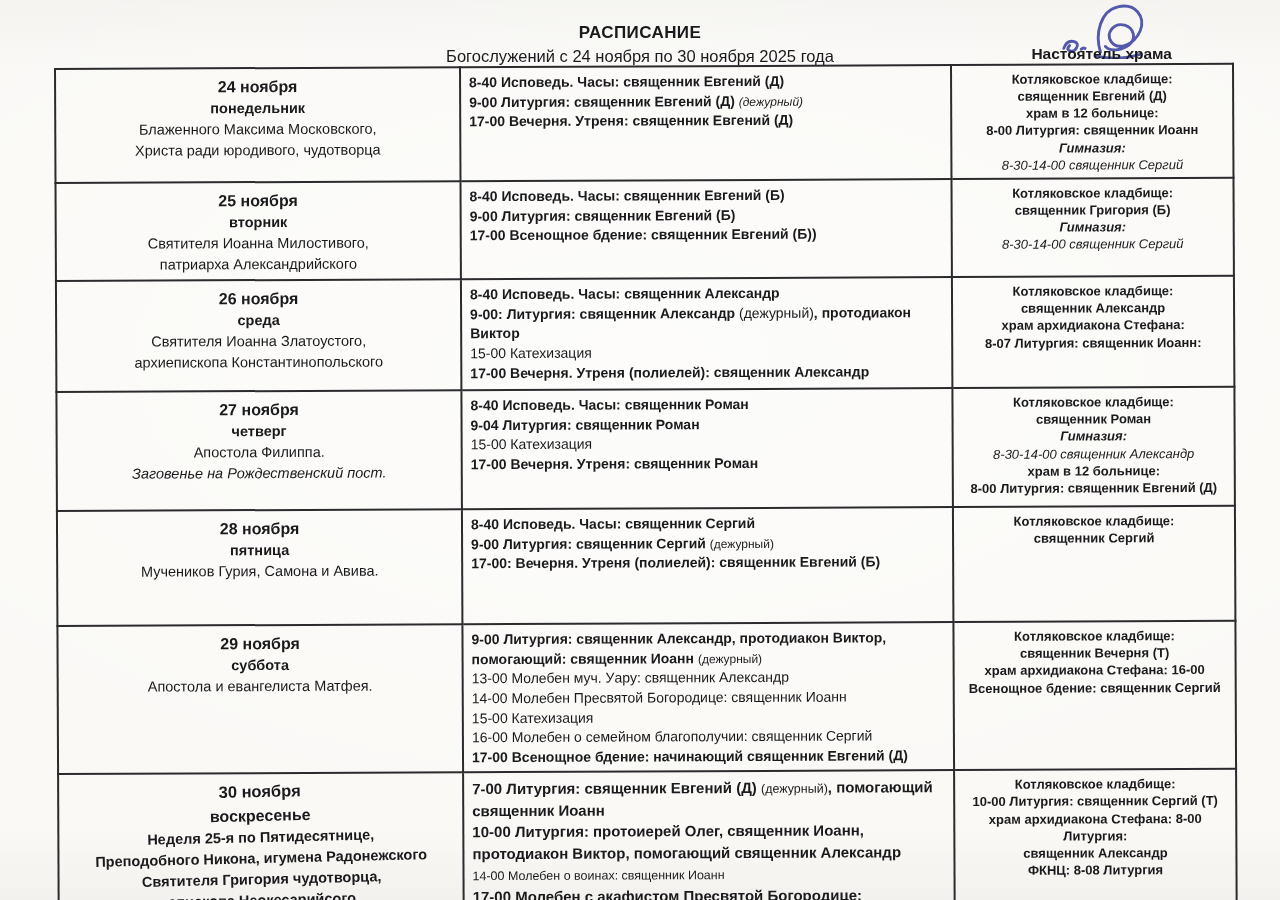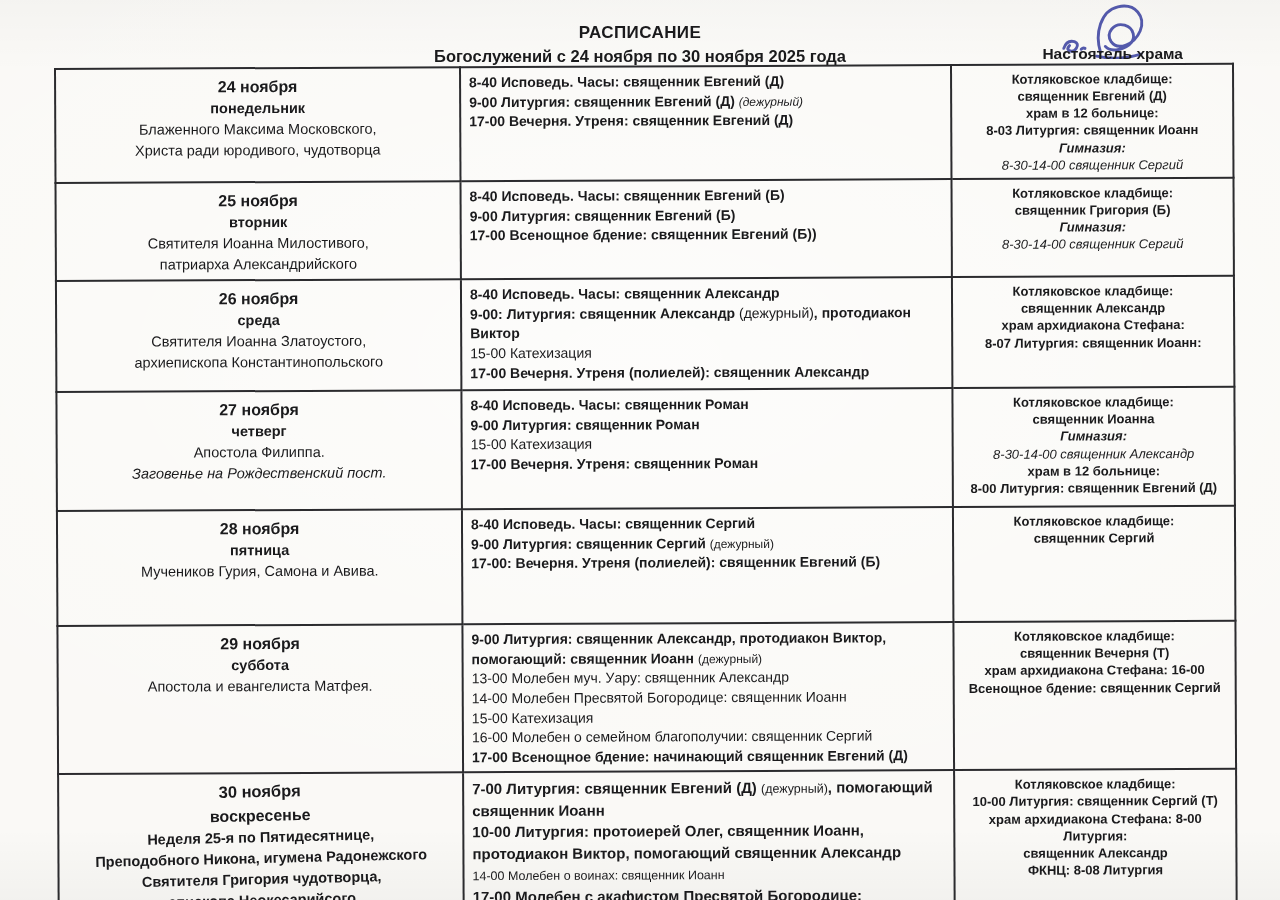--- a/index.html
+++ b/index.html
@@ -13,23 +13,23 @@
   .page{position:absolute;inset:0;}
   
   .page::before{
     content:"";position:absolute;inset:0;pointer-events:none;
     background:
       radial-gradient(120% 90% at 50% 40%, rgba(255,255,255,.55), rgba(0,0,0,0) 60%),
       linear-gradient(180deg, rgba(0,0,0,.025), rgba(0,0,0,0) 8%, rgba(0,0,0,0) 92%, rgba(0,0,0,.03));
   }
   .titles{position:absolute;top:22px;left:0;width:100%;text-align:center;line-height:1.35;}
   .t1{font-weight:700;font-size:17px;letter-spacing:.4px;}
-  .t2{font-weight:700;font-size:16.5px;}
+  .t2{font-weight:400;font-size:16.5px;}
   .rector{
-    position:absolute;top:45px;right:97px;
+    position:absolute;top:45px;right:108px;
     font-weight:700;font-size:15.5px;
   }
   .sig{position:absolute;top:1px;right:100px;width:130px;height:58px;}
   .sig svg{width:100%;height:100%;}
   .sig path{stroke:var(--sig,#3c43a0);stroke-width:3;fill:none;stroke-linecap:round;opacity:.88;}
 
   table.schedule{
     position:absolute;top:68px;left:54px;width:1178px;
     border-collapse:collapse;table-layout:fixed;
     transform:rotate(-0.25deg);transform-origin:top left;
@@ -110,21 +110,21 @@
               <div class="line"><span class="fw">8-40 Исповедь. Часы: священник Евгений (Д)</span></div>
               <div class="line"><span class="fw">9-00 Литургия: священник Евгений (Д) </span><span class="it sm">(дежурный)</span></div>
               <div class="line"><span class="fw">17-00 Вечерня. Утреня: священник Евгений (Д)</span></div>
             </div>
           </td>
           <td class="c-asgn">
             <div class="wrap">
               <div class="line"><span class="fw">Котляковское кладбище:</span></div>
               <div class="line"><span class="fw">священник Евгений (Д)</span></div>
               <div class="line"><span class="fw">храм в 12 больнице:</span></div>
-              <div class="line"><span class="fw">8-03 Литургия: священник Иоанн</span></div>
+              <div class="line"><span class="fw">8-00 Литургия: священник Иоанн</span></div>
               <div class="line"><span class="fw it">Гимназия:</span></div>
               <div class="line"><span class="it">8-30-14-00 священник Сергий</span></div>
             </div>
           </td>
         </tr>
         <tr>
           <td class="c-day">
             <div class="wrap">
               <div class="date">25 ноября</div>
               <div class="weekday">вторник</div>
@@ -179,29 +179,29 @@
             <div class="wrap">
               <div class="date">27 ноября</div>
               <div class="weekday">четверг</div>
               <div class="line"><span>Апостола Филиппа.</span></div>
               <div class="line"><span class="it">Заговенье на Рождественский пост.</span></div>
             </div>
           </td>
           <td class="c-serv">
             <div class="wrap">
               <div class="line"><span class="fw">8-40 Исповедь. Часы: священник Роман</span></div>
-              <div class="line"><span class="fw">9-00 Литургия: священник Роман</span></div>
+              <div class="line"><span class="fw">9-04 Литургия: священник Роман</span></div>
               <div class="line"><span>15-00 Катехизация</span></div>
               <div class="line"><span class="fw">17-00 Вечерня. Утреня: священник Роман</span></div>
             </div>
           </td>
           <td class="c-asgn">
             <div class="wrap">
               <div class="line"><span class="fw">Котляковское кладбище:</span></div>
-              <div class="line"><span class="fw">священник Иоанна</span></div>
+              <div class="line"><span class="fw">священник Роман</span></div>
               <div class="line"><span class="fw it">Гимназия:</span></div>
               <div class="line"><span class="it">8-30-14-00 священник Александр</span></div>
               <div class="line"><span class="fw">храм в 12 больнице:</span></div>
               <div class="line"><span class="fw">8-00 Литургия: священник Евгений (Д)</span></div>
             </div>
           </td>
         </tr>
         <tr>
           <td class="c-day">
             <div class="wrap">

